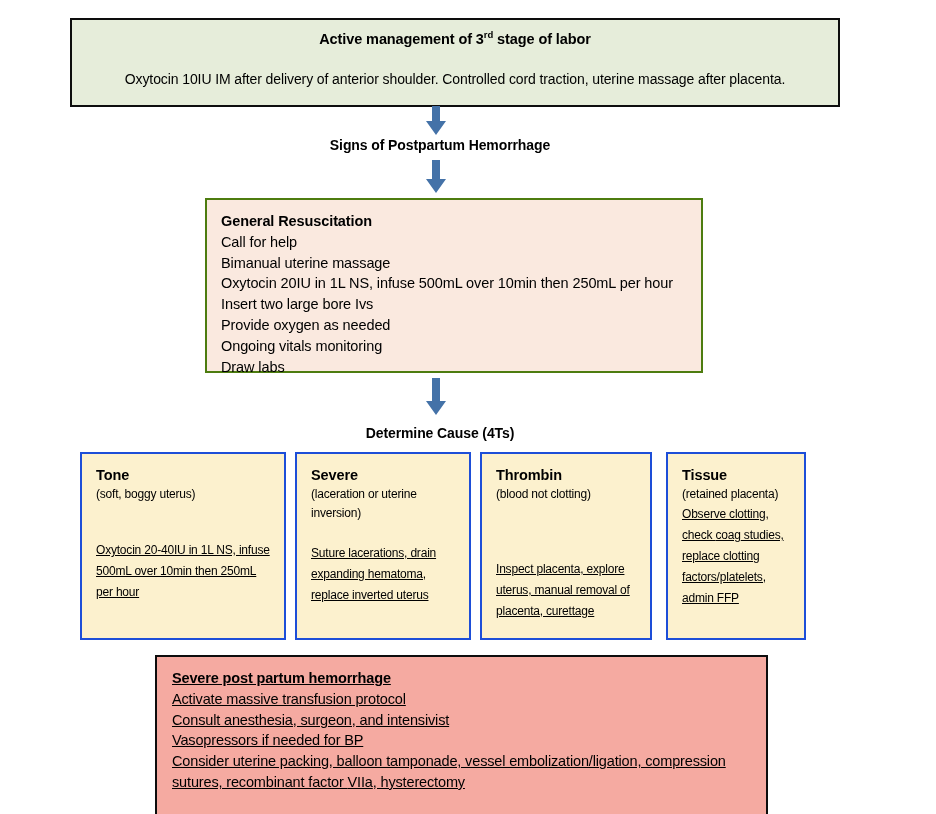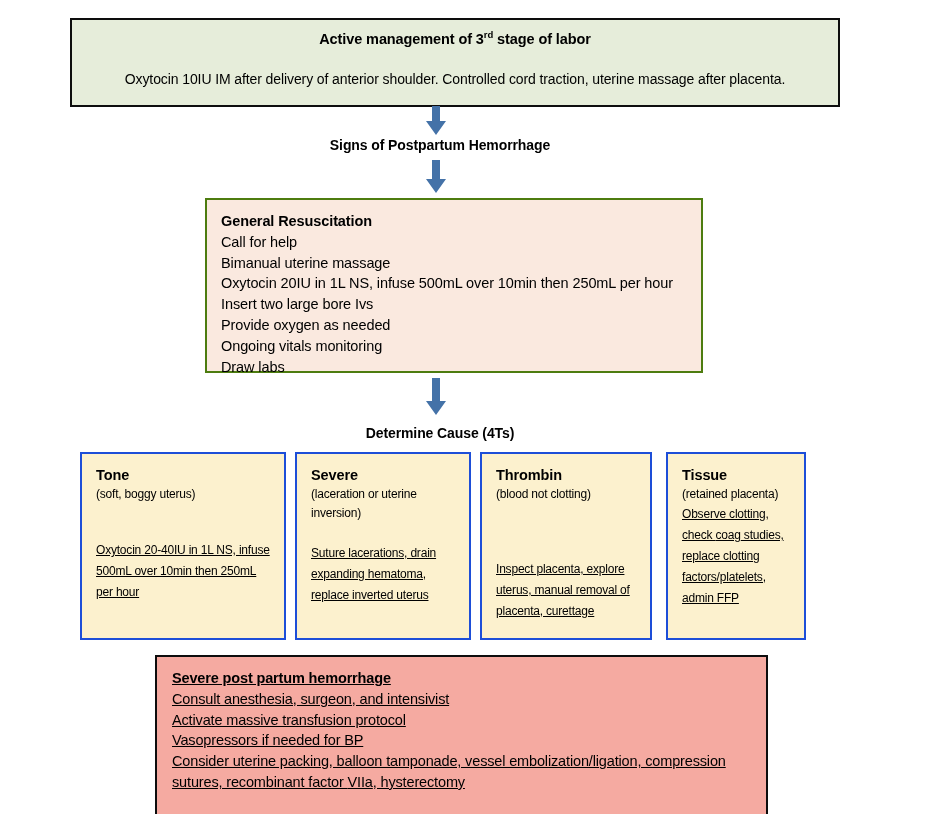--- a/index.html
+++ b/index.html
@@ -221,19 +221,19 @@
   </div>
 
   <div class="t-box" id="box-tissue">
     <div class="t-head">Tissue</div>
     <div class="t-sub">(retained placenta)</div>
     <div class="t-body"><span>Observe clotting, check </span><span class="squiggle">coag</span><span> studies, replace clotting factors/platelets, admin FFP</span></div>
   </div>
 
   <div class="box" id="box-severe-pph">
     <div class="line box-title">Severe post partum hemorrhage</div>
+    <div class="line">Activate massive transfusion protocol</div>
     <div class="line">Consult anesthesia, surgeon, and intensivist</div>
-    <div class="line">Activate massive transfusion protocol</div>
     <div class="line">Vasopressors if needed for BP</div>
     <div class="line"><span>Consider uterine packing, balloon tamponade, vessel embolization/ligation, compression sutures, recombinant factor </span><span class="squiggle">VIIa</span><span>, hysterectomy</span></div>
   </div>
 
 </div>
 
 </body></html>

